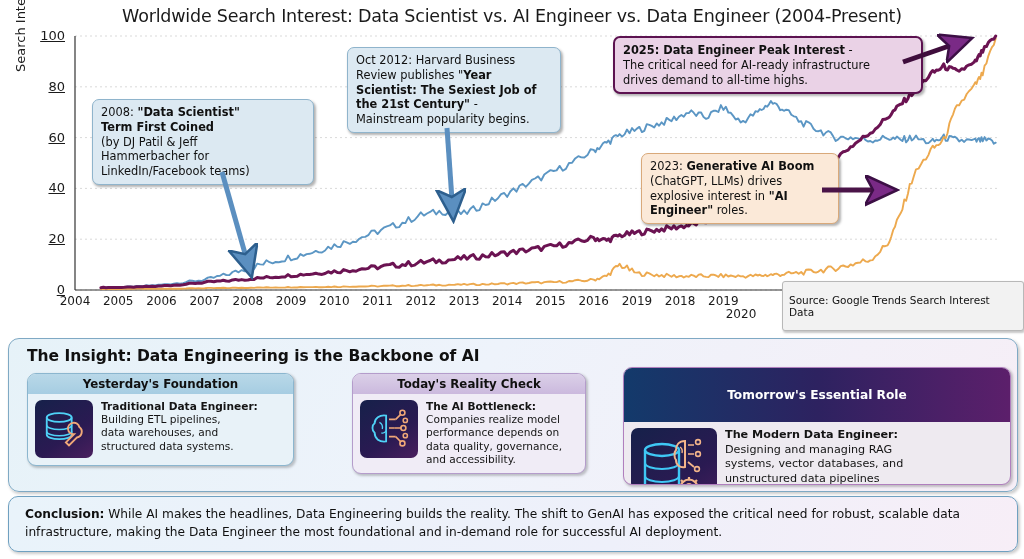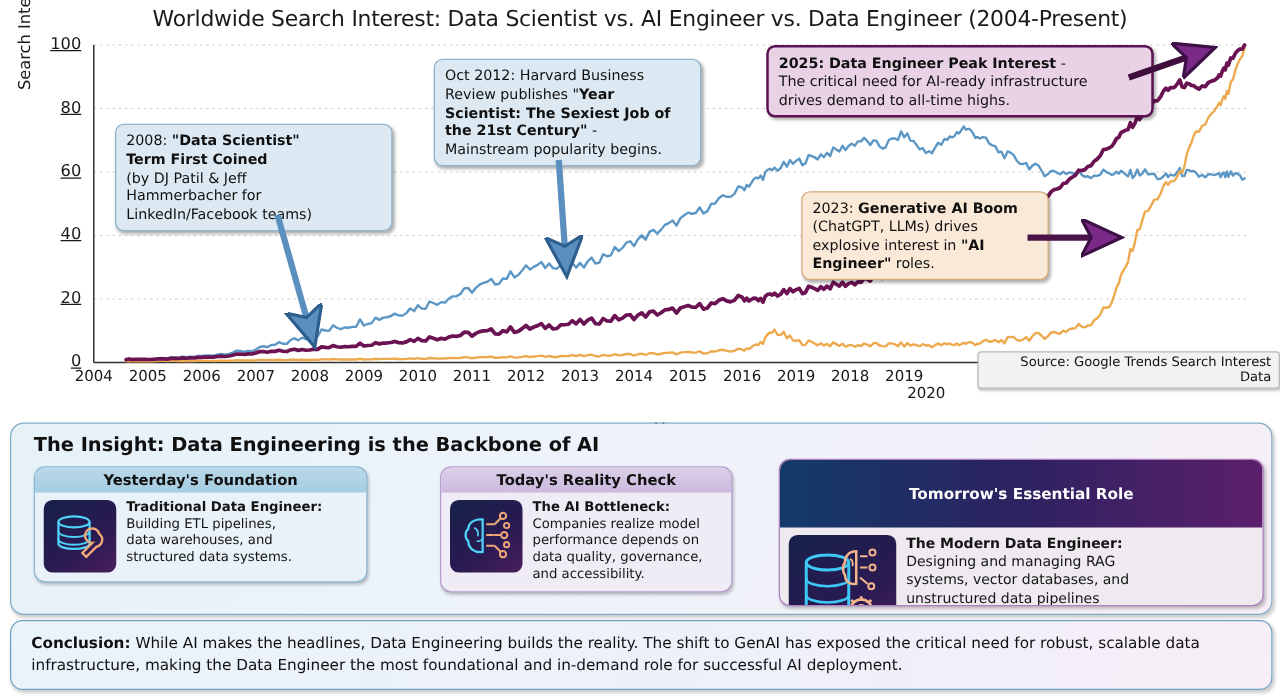--- a/index.html
+++ b/index.html
@@ -43,23 +43,22 @@
     position:absolute;border-radius:7px;padding:5px 8px;
     font-size:11.4px;line-height:1.30;color:#101010;
     box-shadow:1.5px 2px 2.5px rgba(0,0,0,0.30);
   }
   .callout b{font-weight:bold;}
   .cal-blue{background:#dce9f2;border:1.1px solid #8fb4cc;}
   .cal-purple{background:#ead2e6;border:2px solid #5c1250;}
   .cal-orange{background:#fbe9d8;border:1.1px solid #d9a97a;}
   #source-box{
     position:absolute;font-size:10.5px;color:#111;background:#f2f2f2;
-    border:1px solid #b8b8b8;border-radius:3px;padding:2px 6px;
+    border:1px solid #b8b8b8;border-radius:3px;padding:12px 6px;
     box-shadow:1px 1.5px 2px rgba(0,0,0,0.22);
-    text-align:right;
   }
 
   
   #legend{
     position:absolute;left:62px;top:38px;background:#fff;
     border:1px solid #c8c8c8;border-radius:3px;padding:5px 9px 5px 7px;
     box-shadow:1px 1.5px 2px rgba(0,0,0,0.18);
   }
   .leg-row{display:flex;align-items:center;height:17px;}
   .leg-swatch{width:24px;height:3.2px;border-radius:2px;margin-right:8px;}

